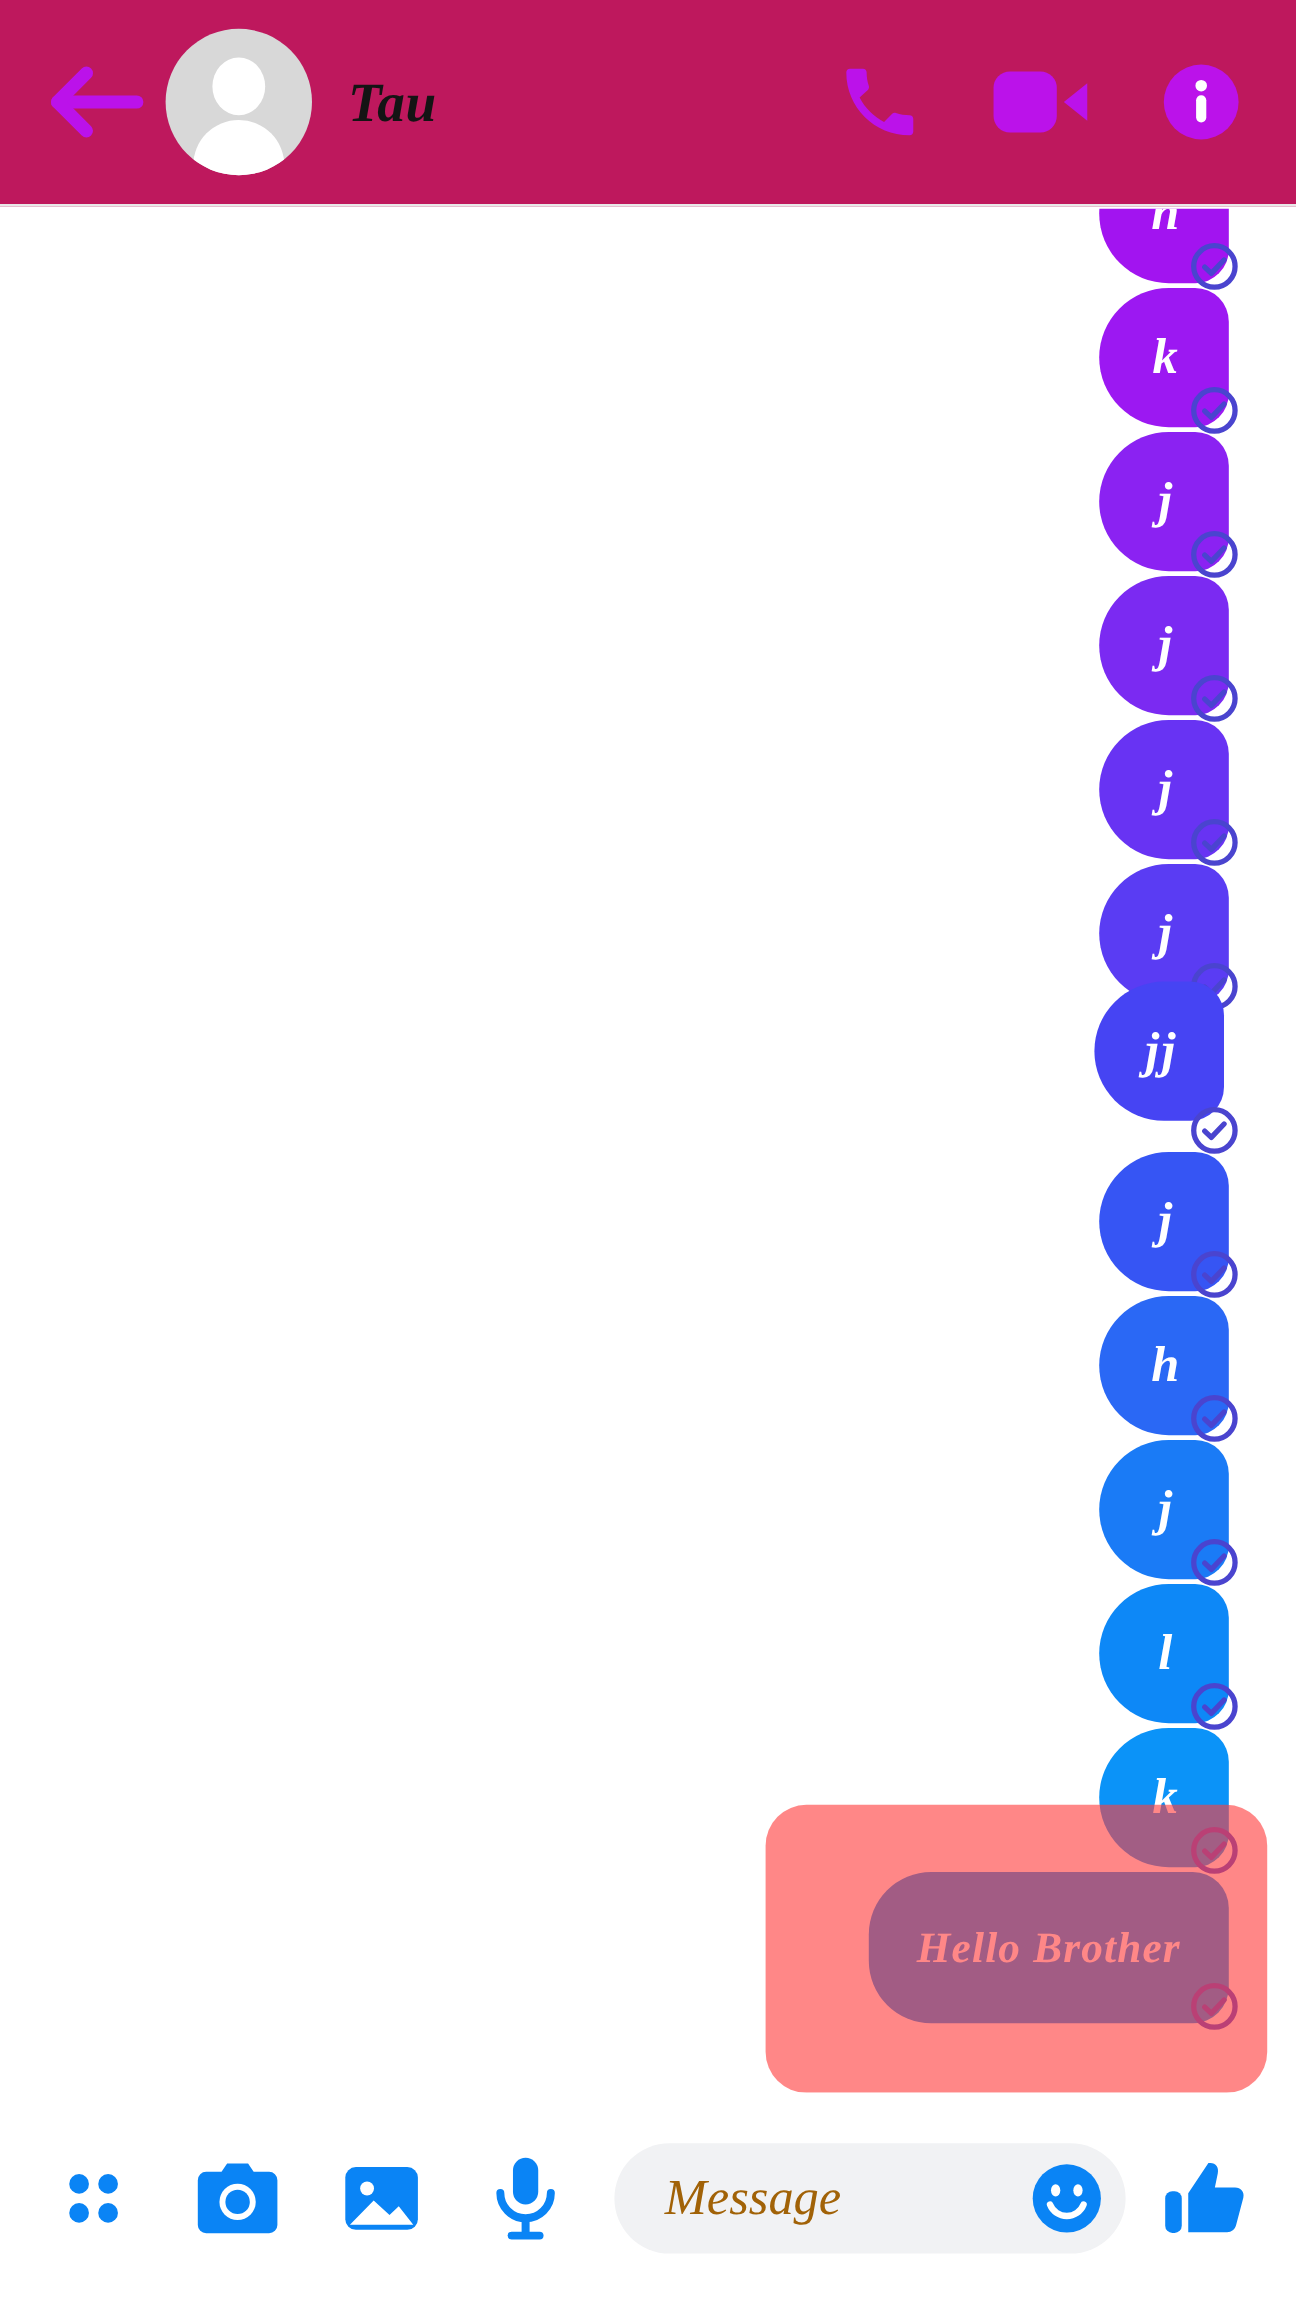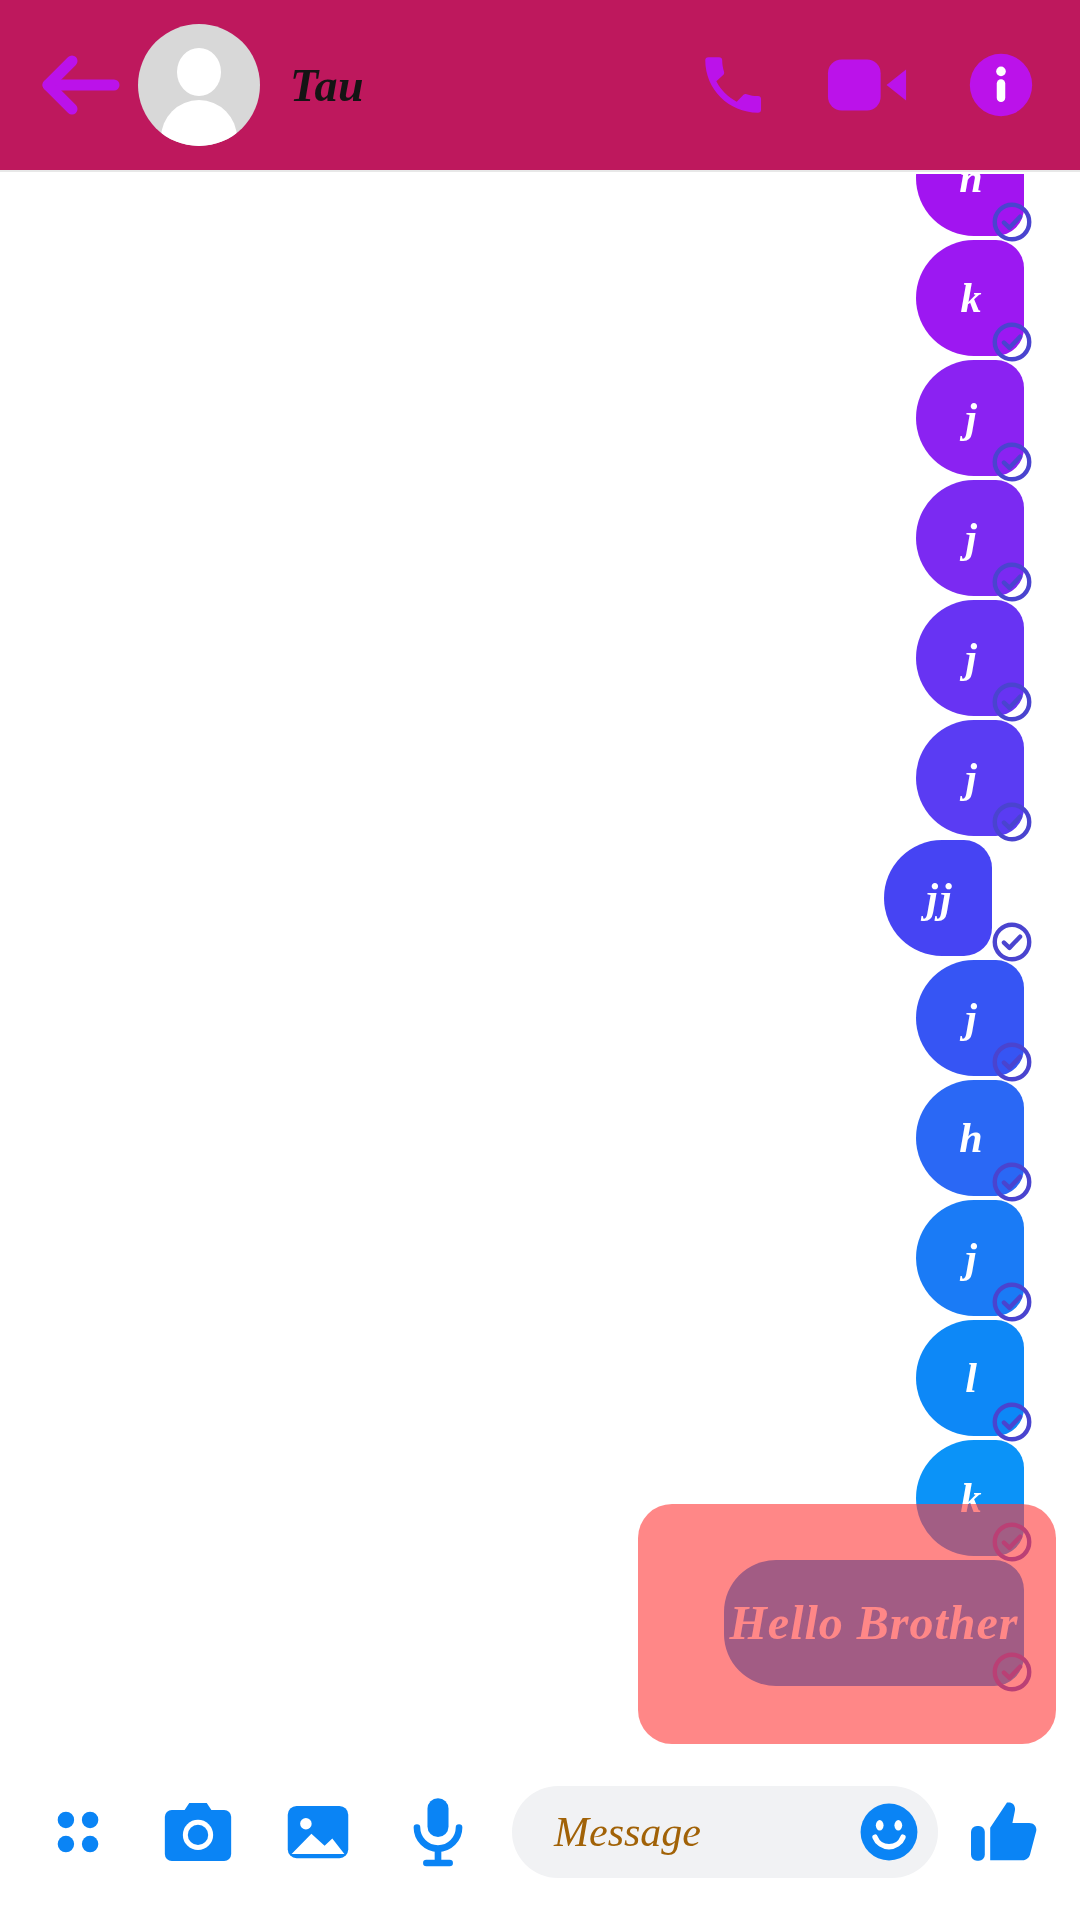--- a/index.html
+++ b/index.html
@@ -89,21 +89,21 @@
     position:absolute;
     width:44px; height:44px;
   }
   .tick svg { display:block; }
 
   
   .bubble.wide {
     min-width:300px;
     border-radius:52px 30px 30px 52px;
     padding:30px 34px;
-    font-size:48px;
+    font-size:36px;
     letter-spacing:1px;
     white-space:nowrap;
   }
 
   
   .highlight {
     position:absolute;
     background:rgba(255,62,62,0.62);
     border-radius:34px;
     pointer-events:none;
@@ -239,21 +239,21 @@
       </div>
       <div class="msg-row" style="top: 546px; height: 116px; padding-right: 56px;">
         <div class="bubble" style="background: rgb(90, 60, 243); height: 116px; display: flex; align-items: center; justify-content: center; padding: 0px 12px 0px 16px; min-width: 108px;">j</div>
       </div>
       <div class="tick" style="top: 626px; left: 1034px; transform: translateX(-44px);">
         <svg width="44" height="44" viewBox="0 0 24 24">
           <circle cx="12" cy="12" r="9.4" fill="none" stroke="#4a44cf" stroke-width="2.4"></circle>
           <path d="M7.6 12.3 L10.6 15.2 L16.4 9.1" fill="none" stroke="#4a44cf" stroke-width="2.4" stroke-linecap="round" stroke-linejoin="round"></path>
         </svg>
       </div>
-      <div class="msg-row" style="top: 666px; height: 116px; padding-right: 88px;">
+      <div class="msg-row" style="top: 644px; height: 116px; padding-right: 60px;">
         <div class="bubble" style="background: rgb(70, 68, 243); height: 116px; display: flex; align-items: center; justify-content: center; padding: 0px 12px 0px 16px; min-width: 108px;">jj</div>
       </div>
       <div class="tick" style="top: 746px; left: 1034px; transform: translateX(-44px);">
         <svg width="44" height="44" viewBox="0 0 24 24">
           <circle cx="12" cy="12" r="9.4" fill="none" stroke="#4a44cf" stroke-width="2.4"></circle>
           <path d="M7.6 12.3 L10.6 15.2 L16.4 9.1" fill="none" stroke="#4a44cf" stroke-width="2.4" stroke-linecap="round" stroke-linejoin="round"></path>
         </svg>
       </div>
       <div class="msg-row" style="top: 786px; height: 116px; padding-right: 56px;">
         <div class="bubble" style="background: rgb(54, 85, 244); height: 116px; display: flex; align-items: center; justify-content: center; padding: 0px 12px 0px 16px; min-width: 108px;">j</div>

